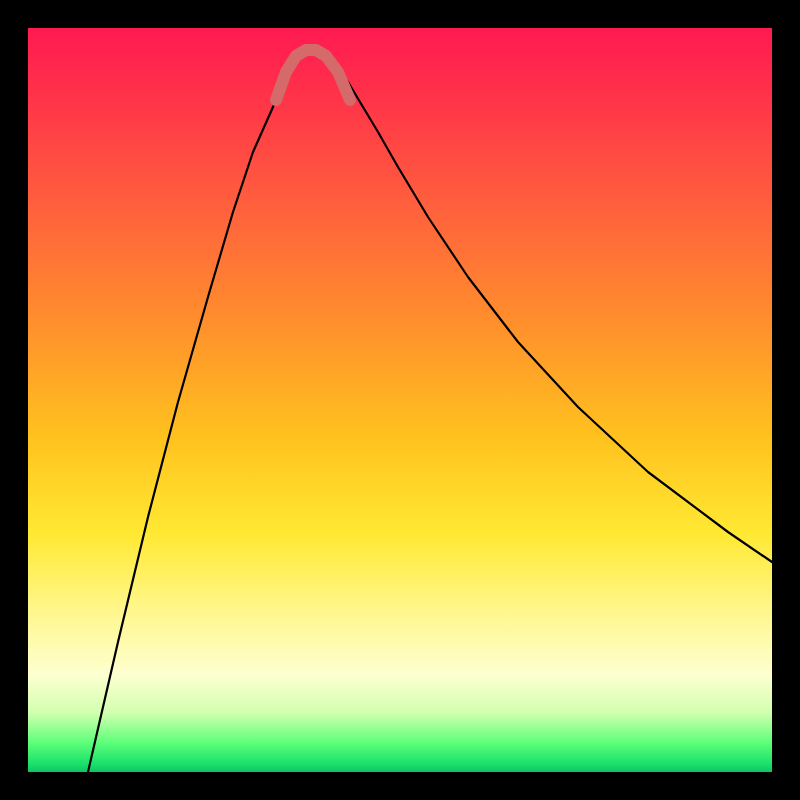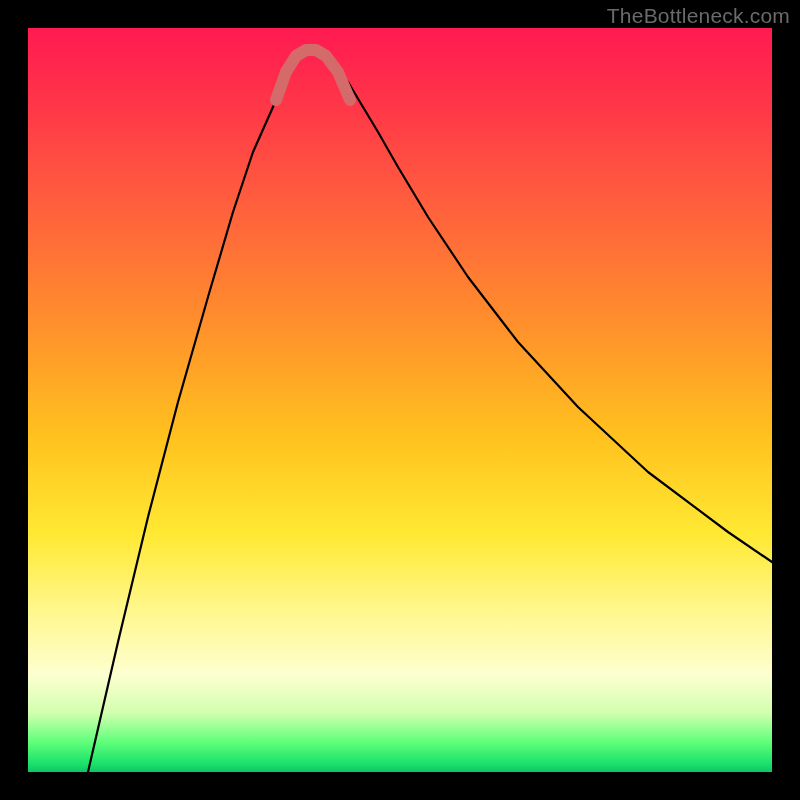--- a/index.html
+++ b/index.html
@@ -58,21 +58,20 @@
     width: 744px;
     height: 744px;
     overflow: visible;
   }
 </style>
 </head>
 <body>
 
 <div class="frame">
 
-  <div class="watermark">TheBottleneck.com</div>
 
   <div class="plot">
     <svg class="curve" viewBox="0 0 744 744" preserveAspectRatio="none">
       <path id="curve-path" fill="none" stroke-width="2.2" stroke-linecap="round" stroke-linejoin="round" stroke="#000000" d="M60.0 744.0 L90.0 614.0 L120.0 489.0 L150.0 374.0 L180.0 269.0 L205.0 184.0 L225.0 124.0 L245.0 79.0 L258.0 49.0 L270.0 30.0 L282.0 24.0 L296.0 30.0 L320.0 54.0 L350.0 104.0 L370.0 139.0 L400.0 189.0 L440.0 249.0 L490.0 314.0 L550.0 379.0 L620.0 444.0 L700.0 504.0 L744.0 534.0"></path>
       <path id="marker-path" fill="none" stroke-width="12" stroke-linecap="round" stroke-linejoin="round" stroke="#d46a6a" d="M248.0 72.0 L258.0 44.0 L268.0 28.0 L278.0 22.0 L288.0 22.0 L298.0 28.0 L310.0 44.0 L322.0 72.0"></path>
     </svg>
   </div>
 
 </div>
 

